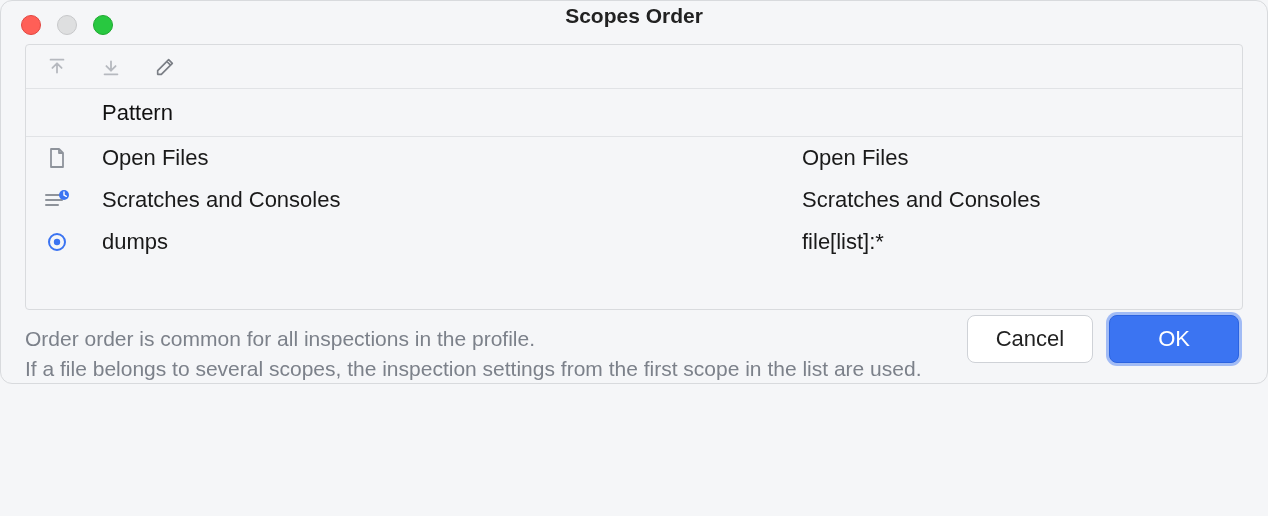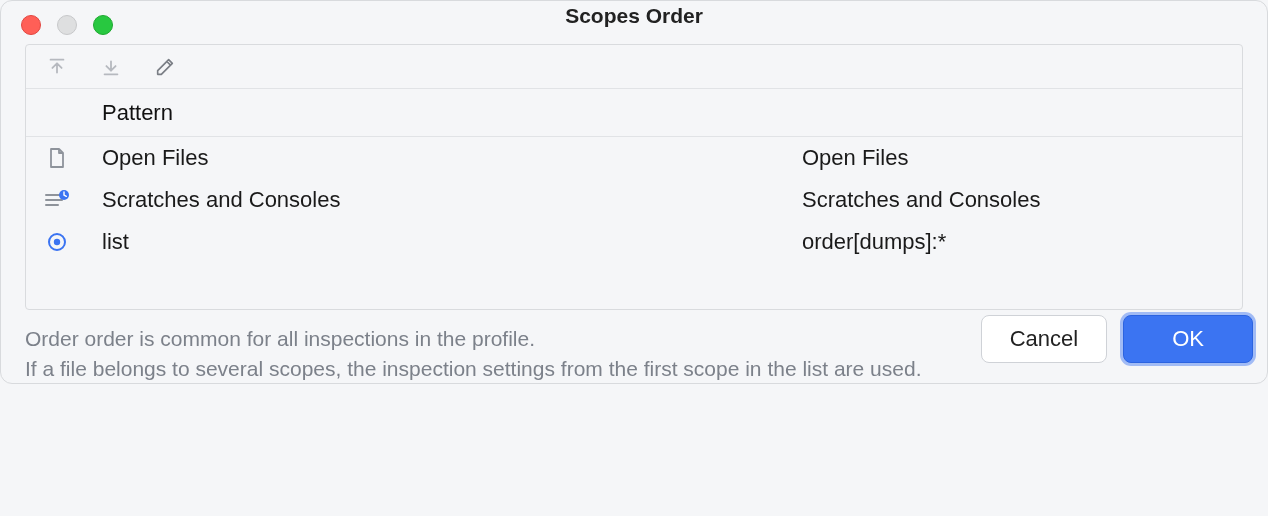--- a/index.html
+++ b/index.html
@@ -101,21 +101,21 @@
   .row .pattern-cell { flex: 1 1 auto; padding-left: 14px; }
   .spacer { height: 46px; }
   .hint {
     margin-top: 14px;
     color: #7c818a;
     font-size: 21px;
     line-height: 1.4;
   }
   .footer {
     position: absolute;
-    right: 14px;
+    right: 28px;
     bottom: 20px;
     display: flex;
     gap: 16px;
   }
   .btn {
     height: 48px;
     border-radius: 8px;
     font-size: 22px;
     padding: 0 28px;
     border: 1px solid #cfd2d7;
@@ -200,22 +200,22 @@
           <div class="cell pattern-cell">Scratches and Consoles</div>
         </div>
 
         <div class="row">
           <div class="cell icon-cell">
             <svg width="24" height="24" viewBox="0 0 24 24">
               <circle cx="12" cy="12" r="8" stroke="#3b74f2" stroke-width="2" fill="none"></circle>
               <circle cx="12" cy="12" r="3.2" fill="#3b74f2"></circle>
             </svg>
           </div>
-          <div class="cell name-cell">list</div>
-          <div class="cell pattern-cell">order[dumps]:*</div>
+          <div class="cell name-cell">dumps</div>
+          <div class="cell pattern-cell">file[list]:*</div>
         </div>
 
         <div class="spacer"></div>
       </div>
     </div>
 
     <div class="hint">
       <div>Order order is common for all inspections in the profile.</div>
       <div>If a file belongs to several scopes, the inspection settings from the first scope in the list are used.</div>
     </div>

